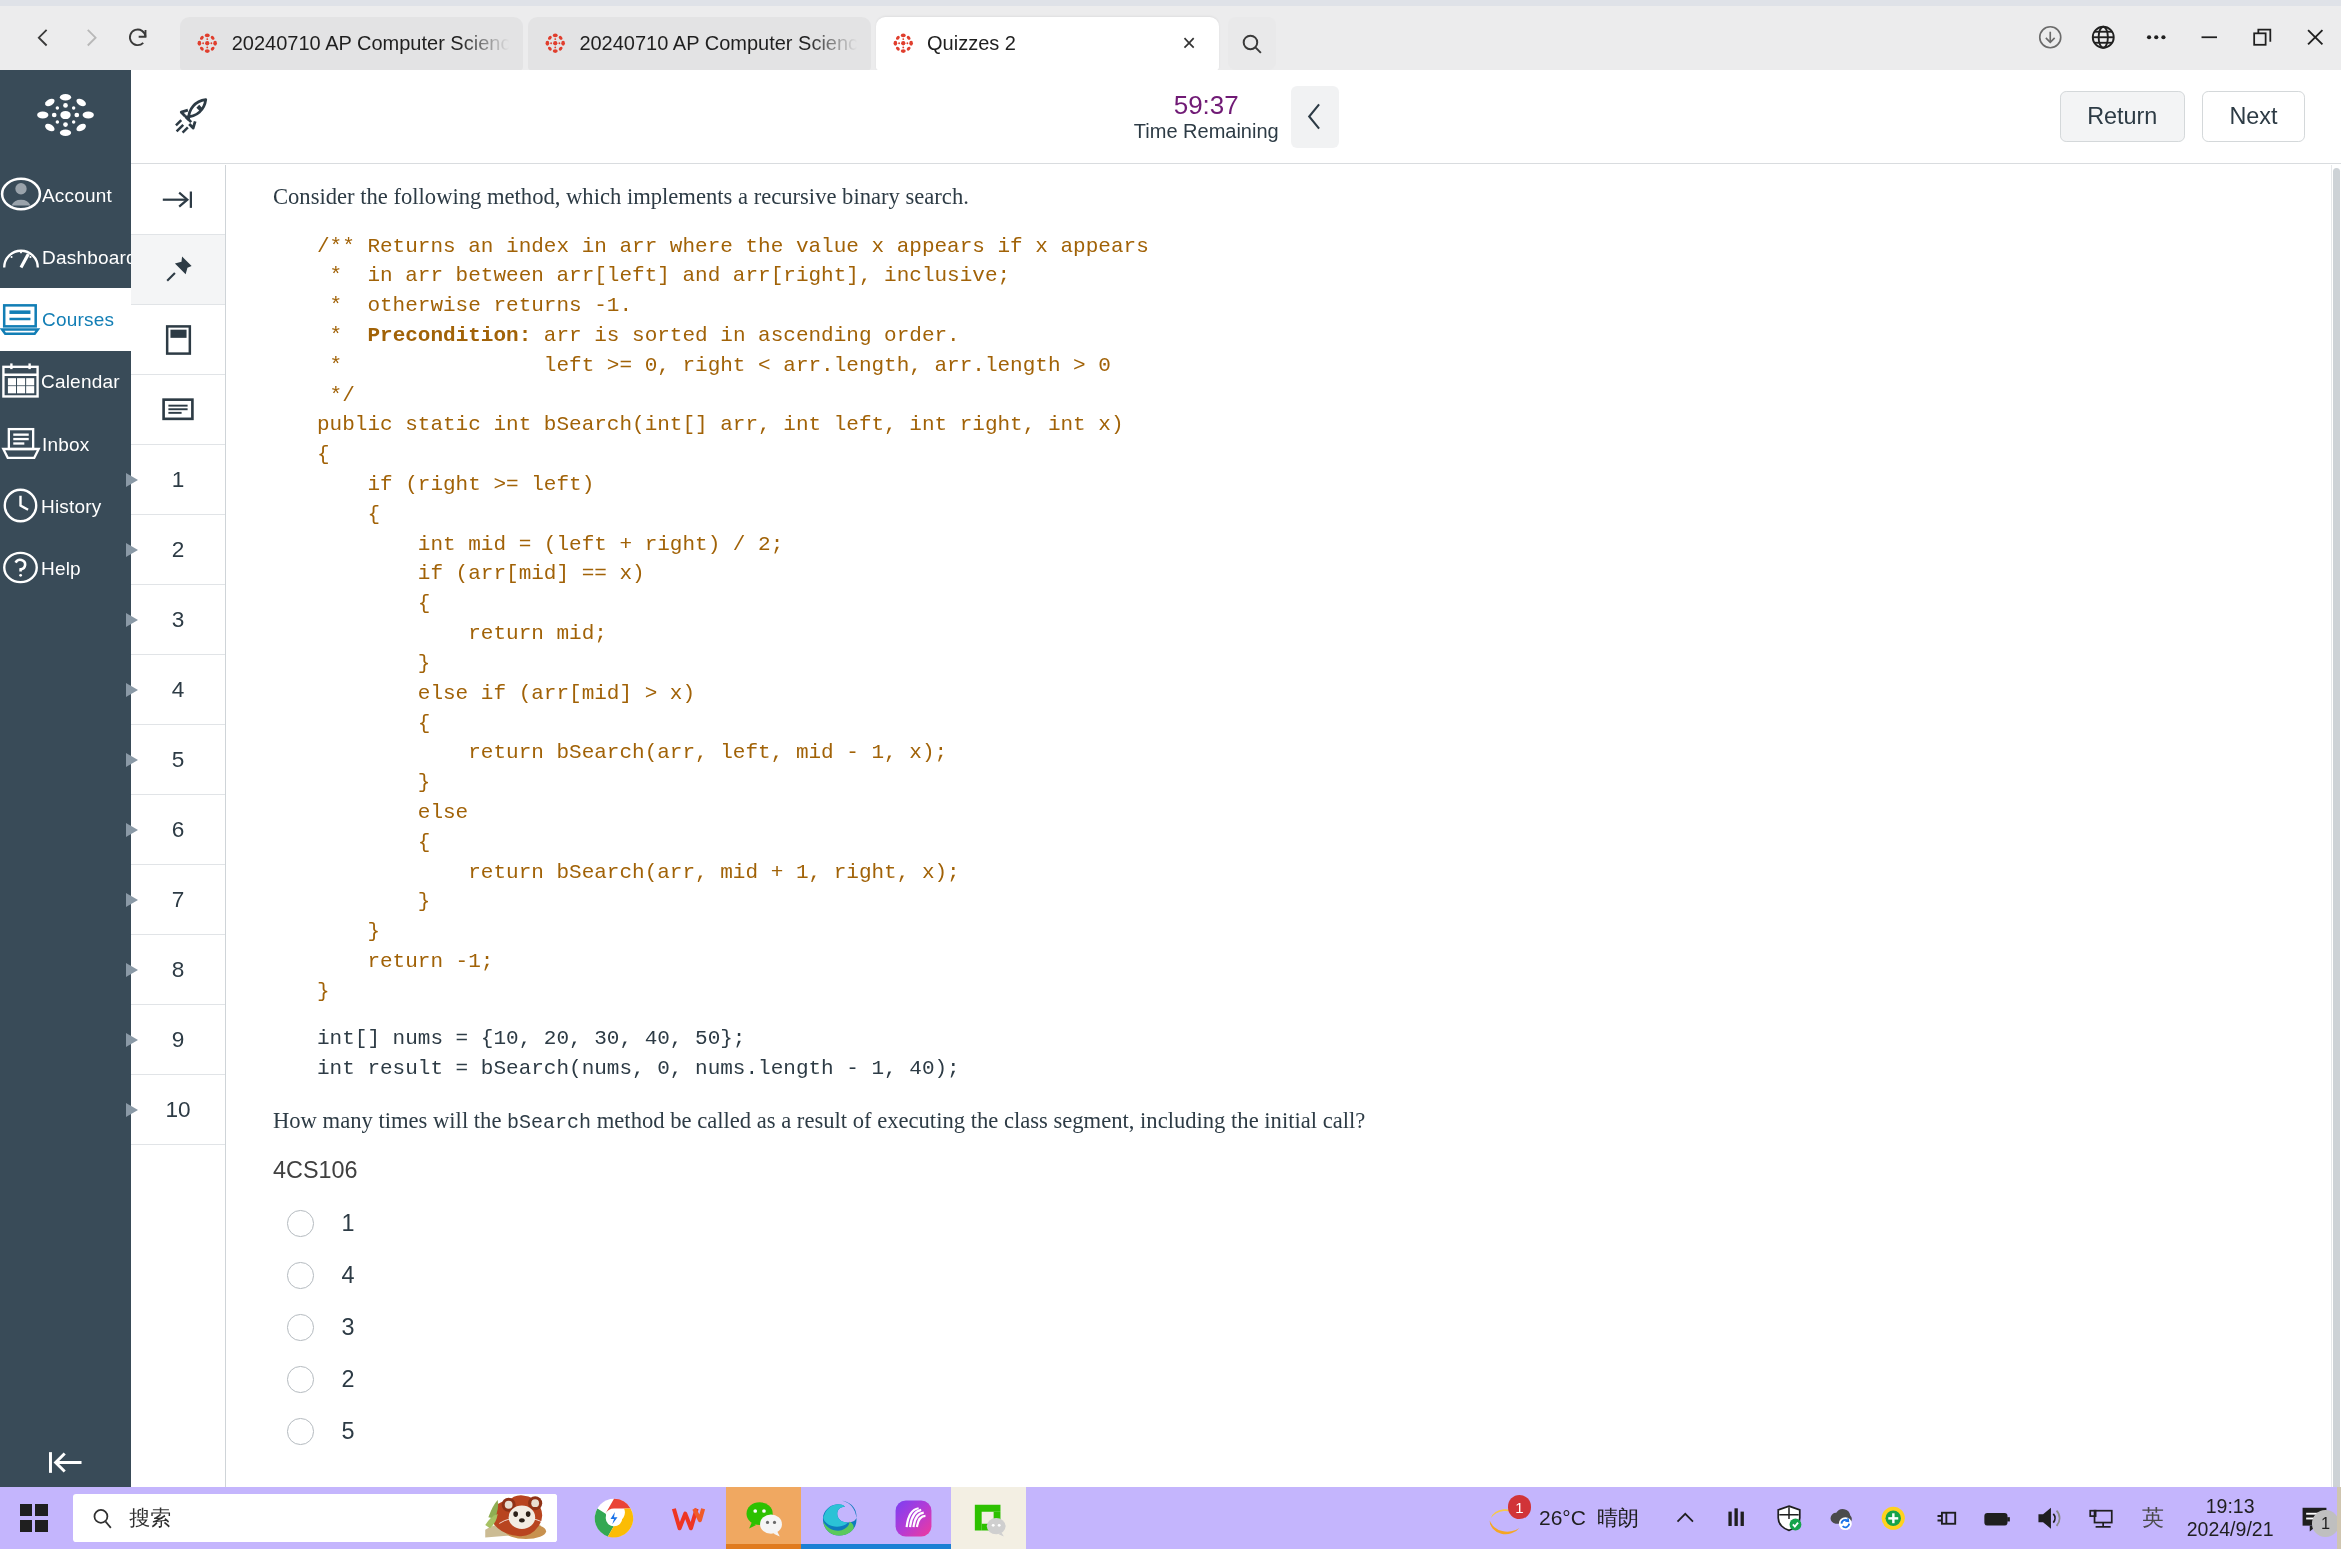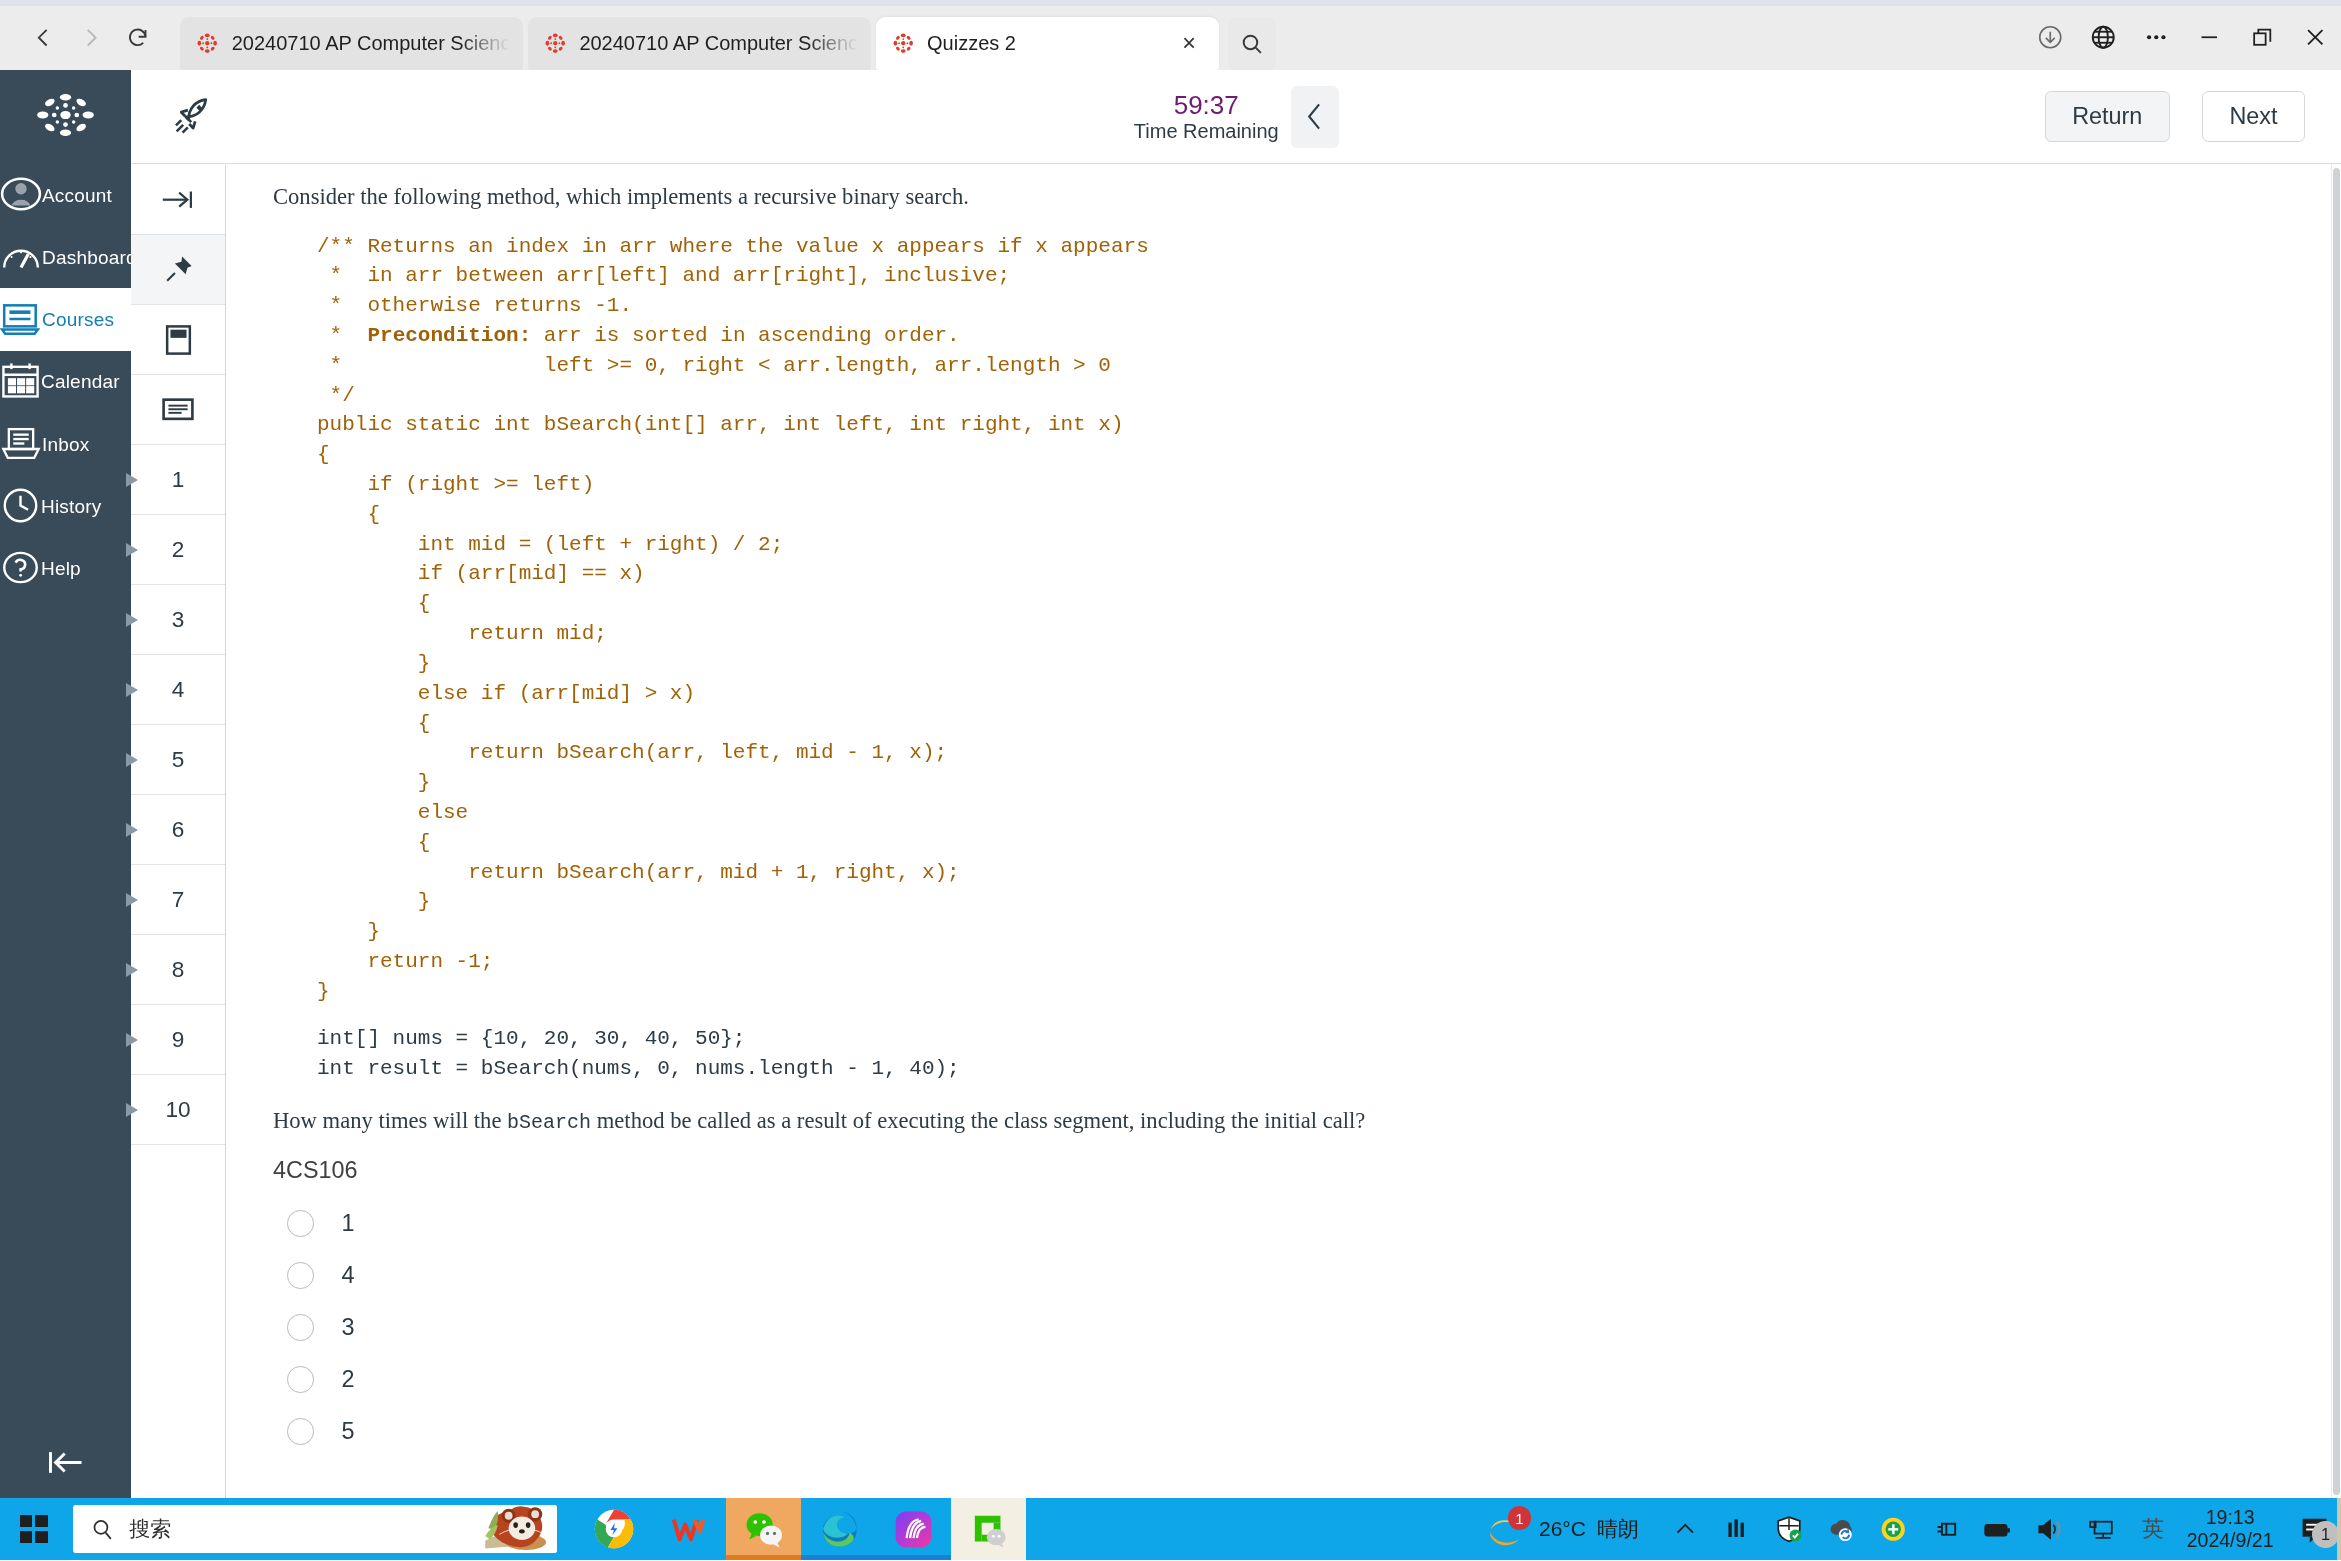--- a/index.html
+++ b/index.html
@@ -86,21 +86,21 @@
   .timer-wrap { position: absolute; left: 0; right: 0; top: 0; bottom: 0;
     display: flex; align-items: center; justify-content: center; pointer-events: none; }
   .timer-block { text-align: center; pointer-events: auto; }
   .timer-value { font-size: 26px; color: #701a75; line-height: 1.08; }
   .timer-label { font-size: 20px; color: #2D3B45; line-height: 1.1; }
   .timer-collapse {
     margin-left: 12.5px; width: 48px; height: 62px; border-radius: 6.2px; background: #f1f2f3;
     display: flex; align-items: center; justify-content: center; color: #2D3B45;
     pointer-events: auto;
   }
-  .hdr-right { margin-left: auto; display: flex; align-items: flex-start; gap: 32px; margin-right: 37px; }
+  .hdr-right { margin-left: auto; display: flex; align-items: flex-start; gap: 17px; margin-right: 37px; }
   .btn {
     font-size: 23.4px; color: #2D3B45; border: 0.8px solid #d4d8da; border-radius: 6.2px;
     padding: 12.5px 26.5px; background: #f3f4f5; line-height: 1;
   }
   .btn.light { background: #ffffff; }
 
   
   .qnav {
     position: absolute; left: 131px; top: 165px; width: 95px; height: 1334px;
     background: #ffffff; border-right: 0.8px solid #cfd4d8;
@@ -147,22 +147,22 @@
   .answers { margin-top: 14px; }
   .answer-row { display: flex; align-items: center; height: 52px; }
   .radio {
     width: 26.5px; height: 26.5px; border: 1.6px solid #b5bbc0; border-radius: 50%;
     background: #ffffff; flex: 0 0 26.5px; margin-left: 14px;
   }
   .answer-label { font-size: 23.4px; color: #2D3B45; margin-left: 28px; }
 
   
   .taskbar {
-    position: absolute; left: 0; bottom: 1px; width: 2342px; height: 62px;
-    background: #0ea5e9;
+    position: absolute; left: 0; bottom: 12px; width: 2342px; height: 62px;
+    background: #c4b5fd;
     display: flex; align-items: center;
   }
   .start-btn { width: 67px; height: 62px; display: flex; align-items: center; justify-content: center; }
   .win-logo { width: 28px; height: 28px; display: grid; grid-template-columns: 1fr 1fr; grid-template-rows: 1fr 1fr; gap: 3.1px; }
   .win-logo i { background: #1f1f1f; display: block; }
   .tb-search {
     width: 484px; height: 48px; background: #ffffff; border-radius: 3.1px;
     display: flex; align-items: center; padding: 0 17px; margin-left: 6.2px;
     position: relative; overflow: hidden;
   }

